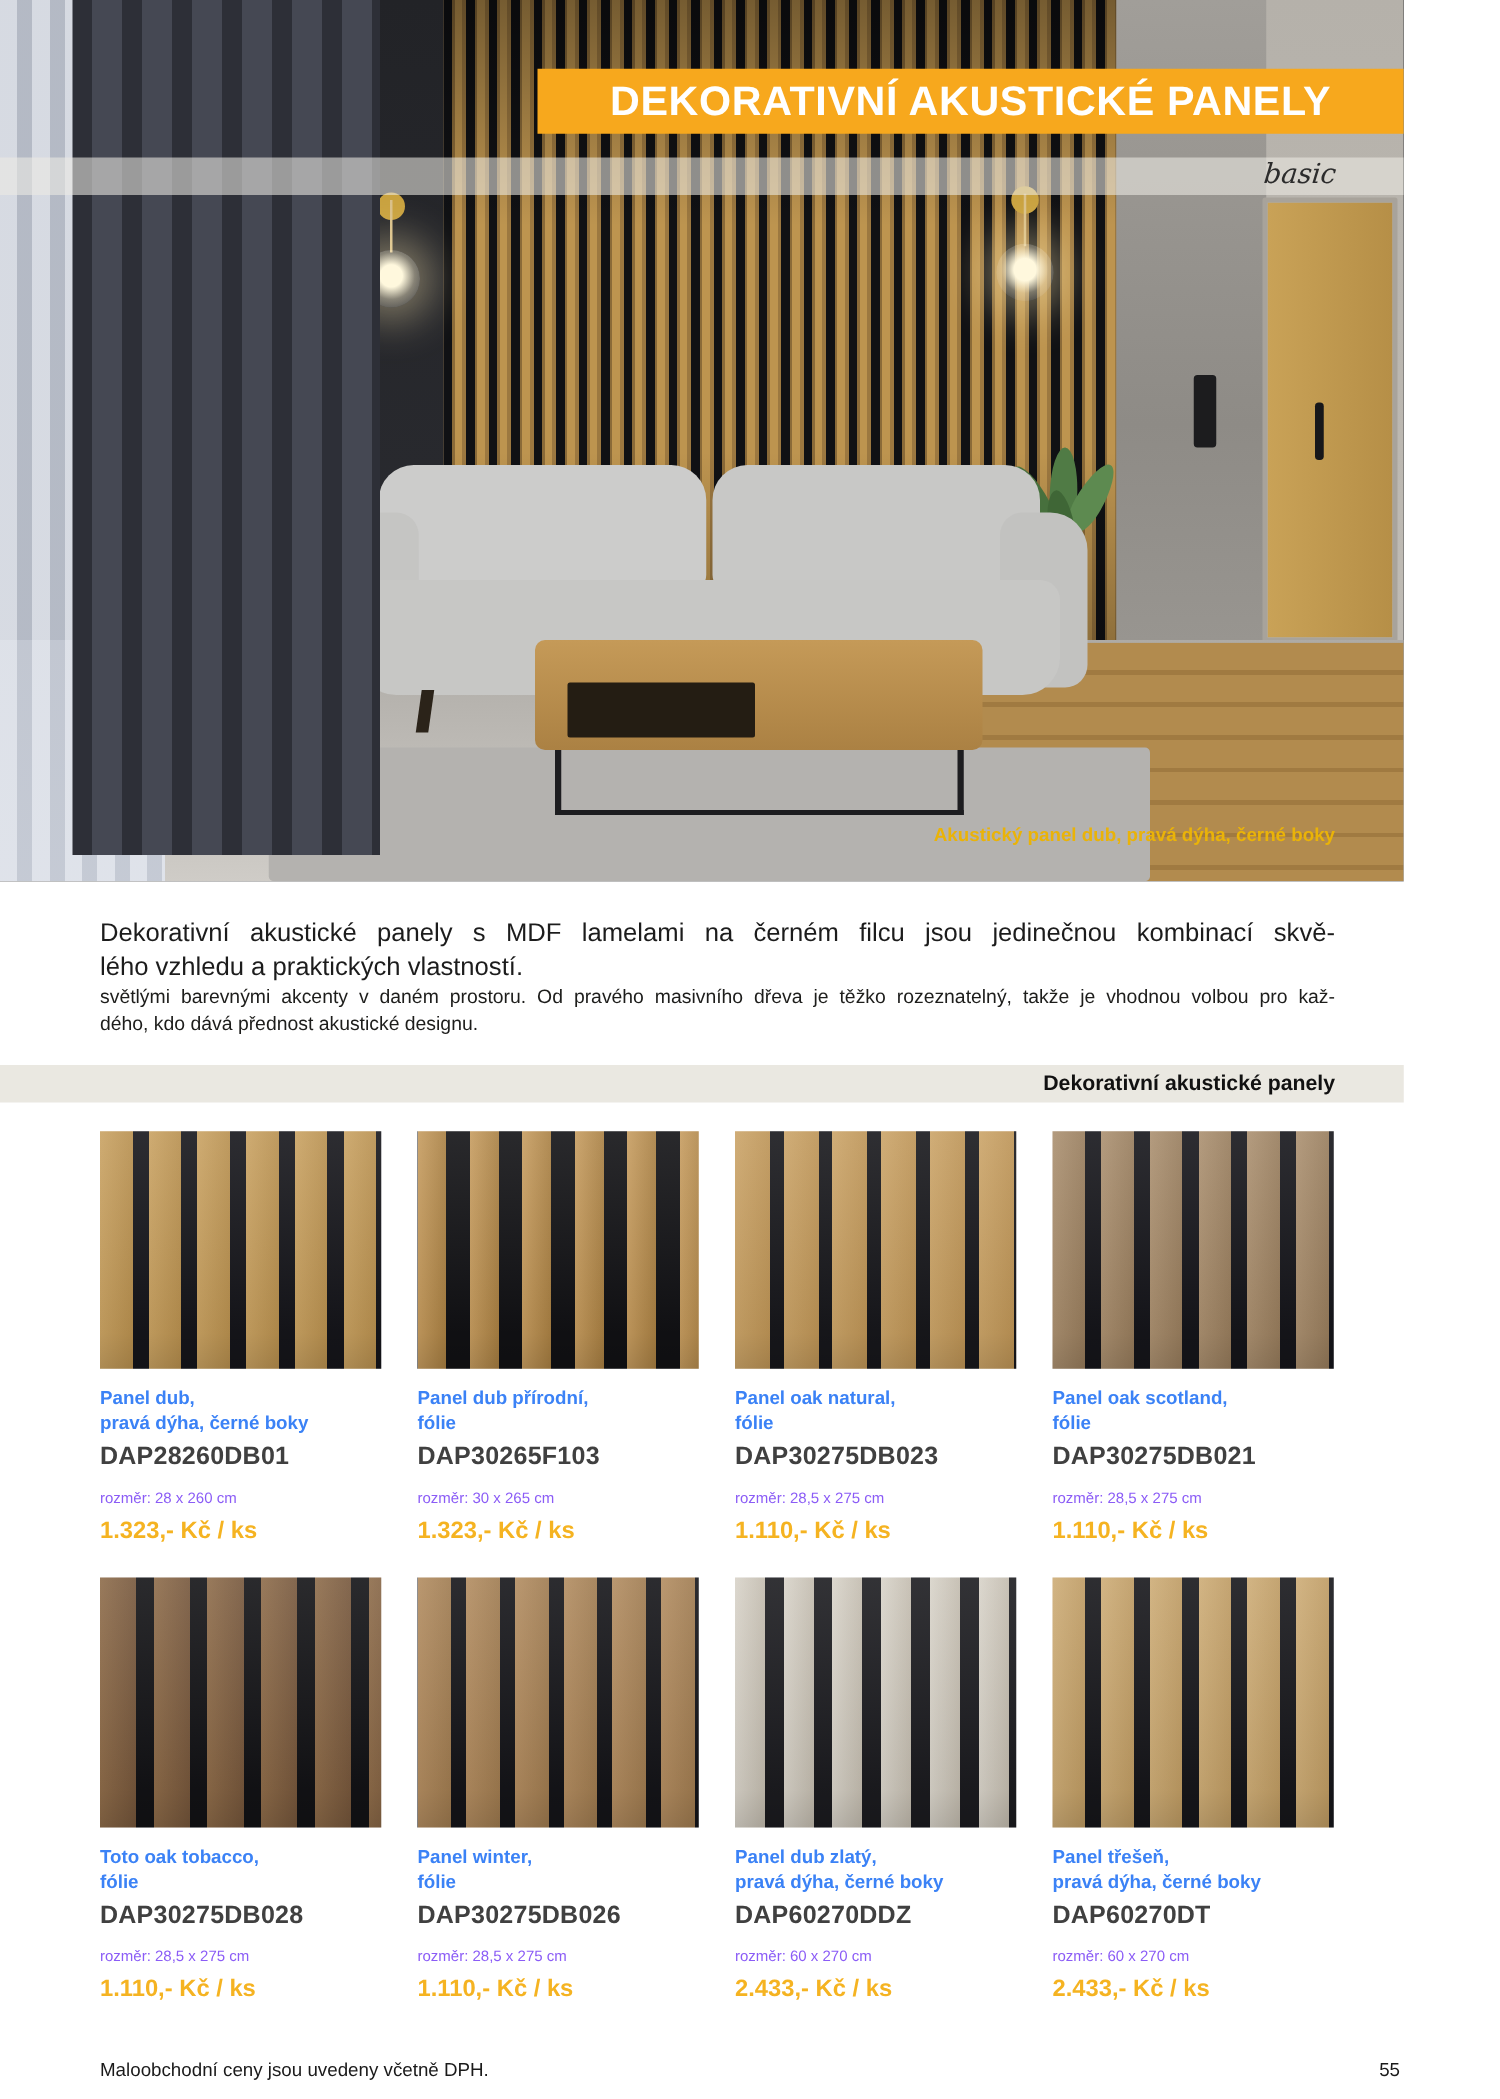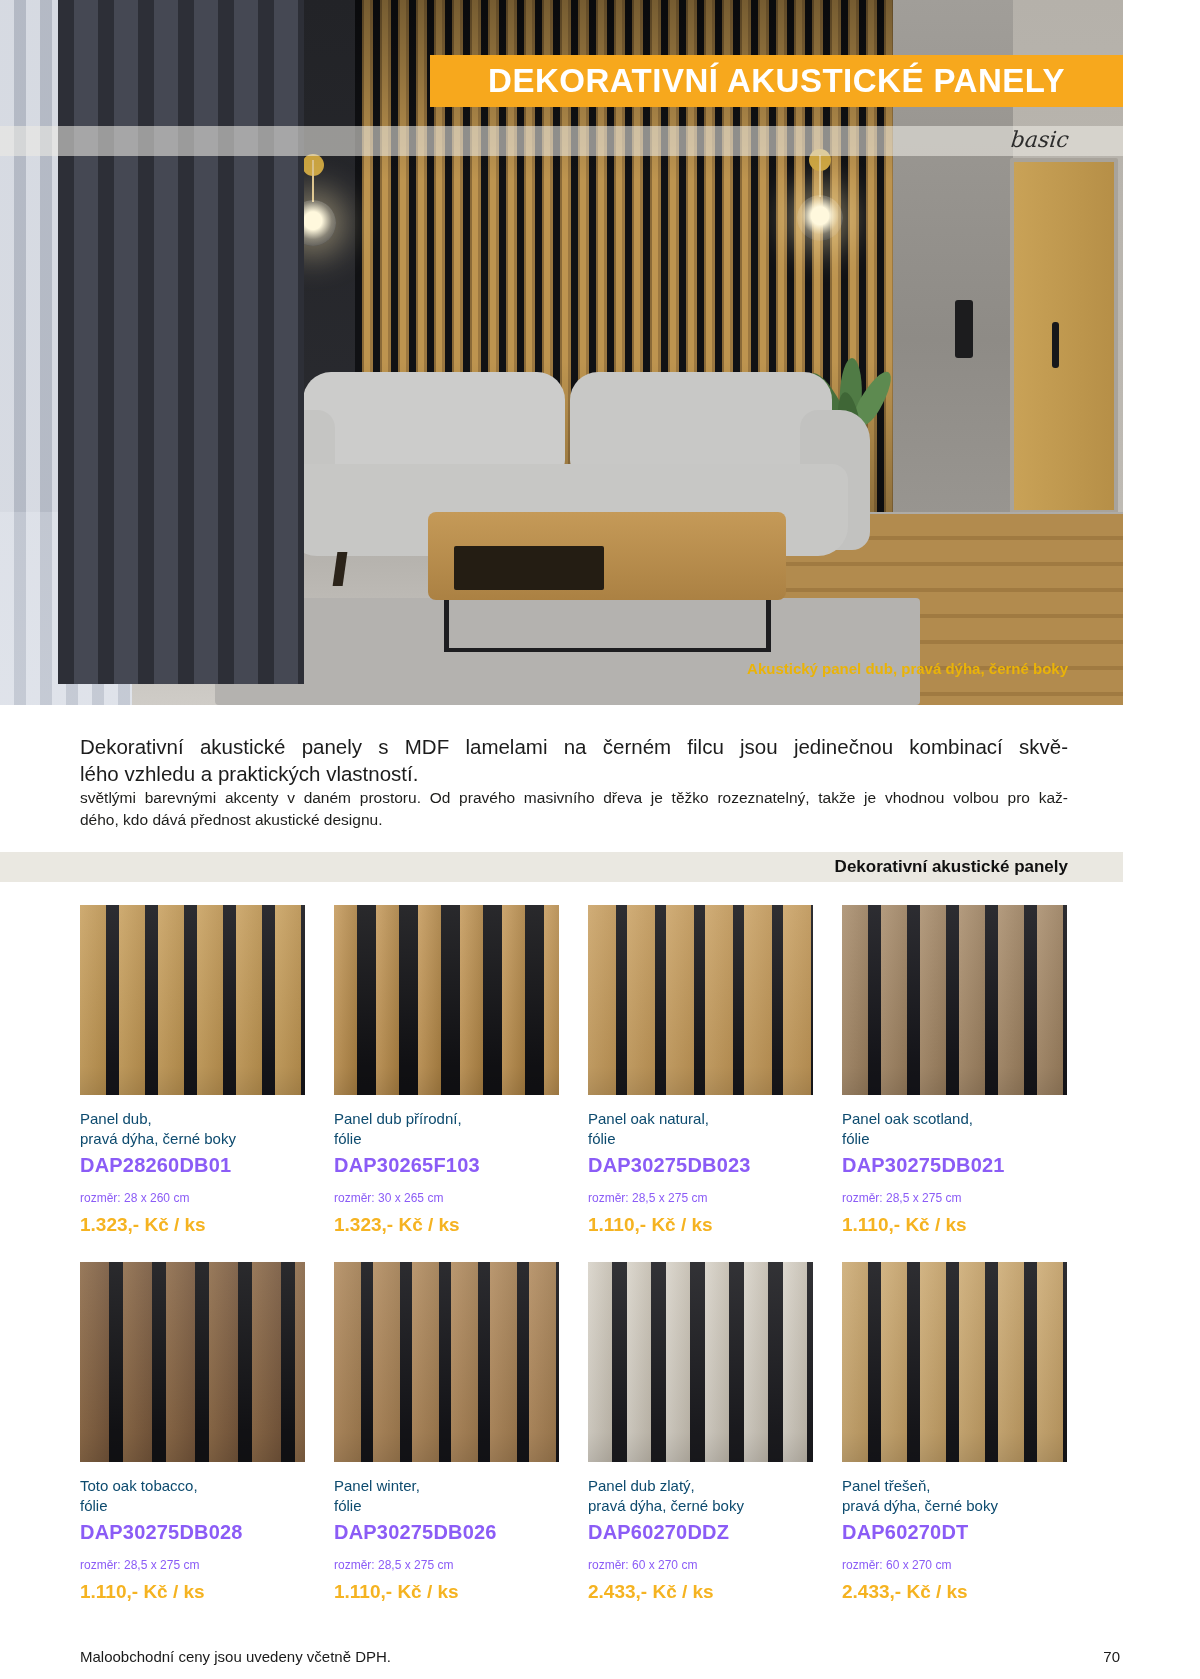--- a/index.html
+++ b/index.html
@@ -89,22 +89,22 @@
 
   
   .grid-row { display:flex; gap:29px; margin-left:80px; width:988px; }
   .row1 { margin-top:23px; }
   .row2 { margin-top:26px; }
   .card { width:225px; }
   .panel { width:225px; height:190px; position:relative; }
   .row2 .panel { height:200px; }
   .panel::after { content:""; position:absolute; inset:0;
     background:linear-gradient(180deg, rgba(255,255,255,.10), rgba(0,0,0,.06) 85%, rgba(0,0,0,.14)); }
-  .pname { margin-top:14px; font-size:15px; line-height:20px; color:#0c4a6e; }
-  .pcode { margin-top:5px; font-size:20px; font-weight:bold; color:#8b5cf6; letter-spacing:.2px; }
+  .pname { margin-top:14px; font-size:15px; line-height:20px; color:#3b82f6;font-weight:bold; }
+  .pcode { margin-top:5px; font-size:20px; font-weight:bold; color:#404040; letter-spacing:.2px; }
   .pdims { margin-top:14px; font-size:12px; color:#8b5cf6; }
   .pprice { margin-top:9px; font-size:19px; font-weight:bold; color:var(--price-yellow,#F5B321); }
 
   
   .footer { position:absolute; left:0; bottom:14px; width:1200px; padding:0 80px;
     display:flex; justify-content:space-between; align-items:baseline; }
   .footer .note { font-size:15px; color:#1a1a1a; }
   .footer .pageno { font-size:15px; color:#1a1a1a; }
 </style>
 </head>
@@ -257,14 +257,14 @@
       <div>pravá dýha, černé boky</div>
     </div>
     <div class="pcode">DAP60270DT</div>
     <div class="pdims">rozměr: 60 x 270 cm</div>
     <div class="pprice">2.433,- Kč / ks</div>
   </div>
 </div>
 
 <div class="footer">
   <span class="note">Maloobchodní ceny jsou uvedeny včetně DPH.</span>
-  <span class="pageno">70</span>
+  <span class="pageno">55</span>
 </div>
 
 </body></html>

